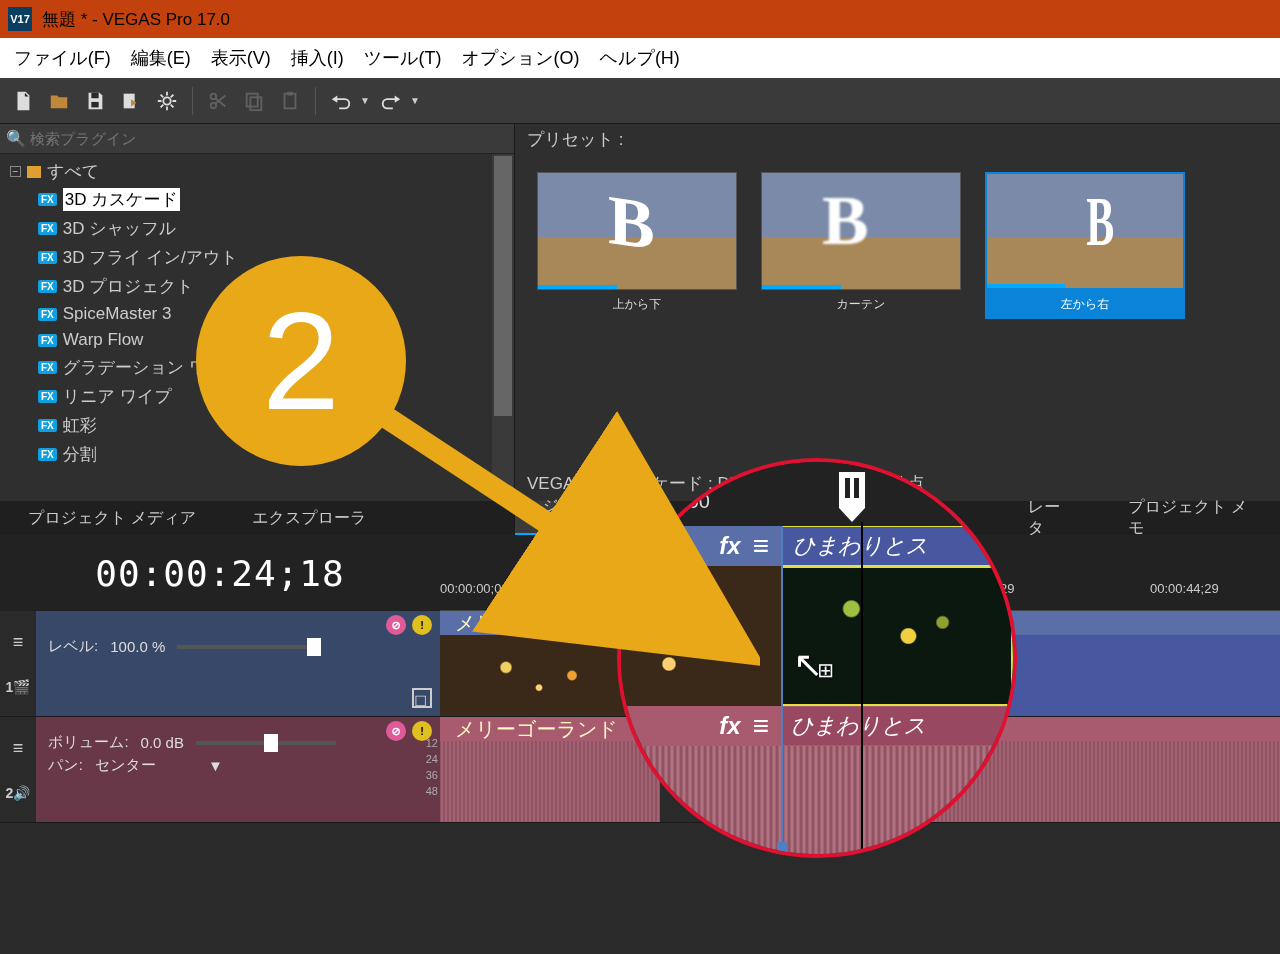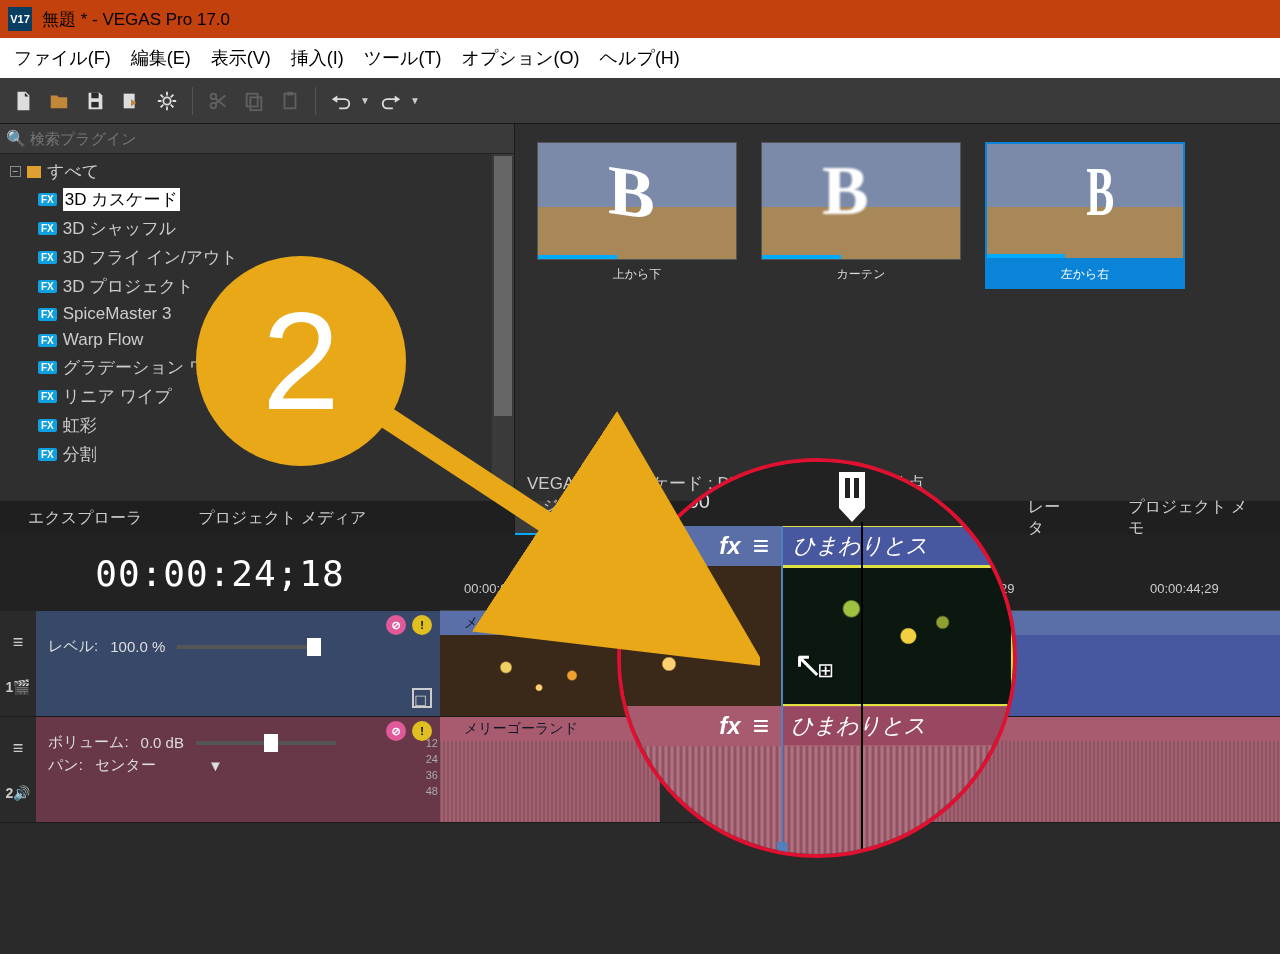--- a/index.html
+++ b/index.html
@@ -80,21 +80,21 @@
 .track-body .slider-track { flex: 0 0 140px; height: 4px; background: #555; position: relative; }
 .track-body .slider-thumb { position: absolute; width: 14px; height: 18px; background: #fff; top: -7px; }
 .track-icons { position: absolute; top: 4px; right: 8px; display: flex; gap: 6px; }
 .track-icons .ticon { width: 20px; height: 20px; border-radius: 50%; display: flex; align-items: center; justify-content: center; font-size: 11px; font-weight: bold; }
 .track-icons .ticon.pink { background: #e05a9a; color: #fff; }
 .track-icons .ticon.yellow { background: #e0c020; color: #000; }
 .track-rec { position: absolute; right: 8px; bottom: 8px; width: 20px; height: 20px; border: 2px solid #ccc; }
 
 .track-lane { height: 106px; position: relative; border-bottom: 1px solid #1a1a1a; }
 .clip { position: absolute; top: 0; bottom: 0; }
-.clip-header { height: 24px; font-size: 14px; color: #0f172a; padding: 2px 24px; display: flex; align-items: center; gap: 6px; }
+.clip-header { height: 24px; font-size: 20px; color: #fef9c3; padding: 2px 15px; display: flex; align-items: center; gap: 6px; }
 .clip-header.blue { background: #5a6ea8; }
 .clip-header.maroon { background: #a85a6e; }
 .clip-body { position: absolute; top: 24px; bottom: 0; left: 0; right: 0; }
 .clip-body.img { background: radial-gradient(circle at 30% 40%, #f0d060 3%, transparent 4%), radial-gradient(circle at 60% 50%, #f0a030 3%, transparent 4%), radial-gradient(circle at 45% 65%, #ffd070 2%, transparent 3%), #3a2818; }
 .clip-body.wave { background: repeating-linear-gradient(90deg, #8a4a5a 0px, #a86a7a 2px, #8a4a5a 4px); }
 .db-labels { position: absolute; right: 444px; top: 0; font-size: 11px; color: #aaa; line-height: 16px; text-align: right; width: 24px; }
 
 .callout { position: absolute; left: 617px; top: 458px; width: 400px; height: 400px; border-radius: 50%; border: 4px solid #e01030; background: #2a2a2a; overflow: hidden; z-index: 50; }
 .callout-inner { position: absolute; inset: 0; }
 .c-ruler { height: 64px; background: #222; position: relative; }
@@ -263,26 +263,27 @@
             <span>分割</span>
           </div>
       </div>
       <div class="scrollbar-v">
         <div class="arrow-up">▴</div>
         <div class="thumb"></div>
         <div class="arrow-down">▾</div>
       </div>
     </div>
     <div class="tabs">
+      <div class="tab">プロジェクト メディア</div>
       <div class="tab">エクスプローラ</div>
-      <div class="tab">プロジェクト メディア</div>
     </div>
   </div>
 
   <div class="right-panel">
+    <div class="preset-header">プリセット :</div>
     <div class="preset-grid">
       <div class="preset-card">
         <div class="preset-thumb">
             <div class="letter" style="left:70px;top:10px;transform:skewY(8deg)">B</div>
             <div class="progress" style="width:40%"></div>
           </div>
         <div class="preset-label">上から下</div>
       </div>
       <div class="preset-card">
         <div class="preset-thumb">
@@ -363,21 +364,21 @@
       <div class="db-labels" style="right:2px;top:18px">
         <div>12</div>
         <div>24</div>
         <div>36</div>
         <div>48</div>
       </div>
     </div>
   </div>
   <div class="tl-right">
     <div class="ruler">
-      <span class="tick-label" style="left:24px">00:00:00;00</span>
+      <span class="tick-label" style="left:0">00:00:00;00</span>
       <span class="tick-label" style="left:560px">29</span>
       <span class="tick-label" style="left:710px">00:00:44;29</span>
     </div>
     <div class="track-lane">
       <div class="clip" style="left:0;width:220px">
         <div class="clip-header blue">メリーゴーランド</div>
         <div class="clip-body img"></div>
       </div>
       <div class="clip" style="left:330px;right:0">
         <div class="clip-header blue"></div>

